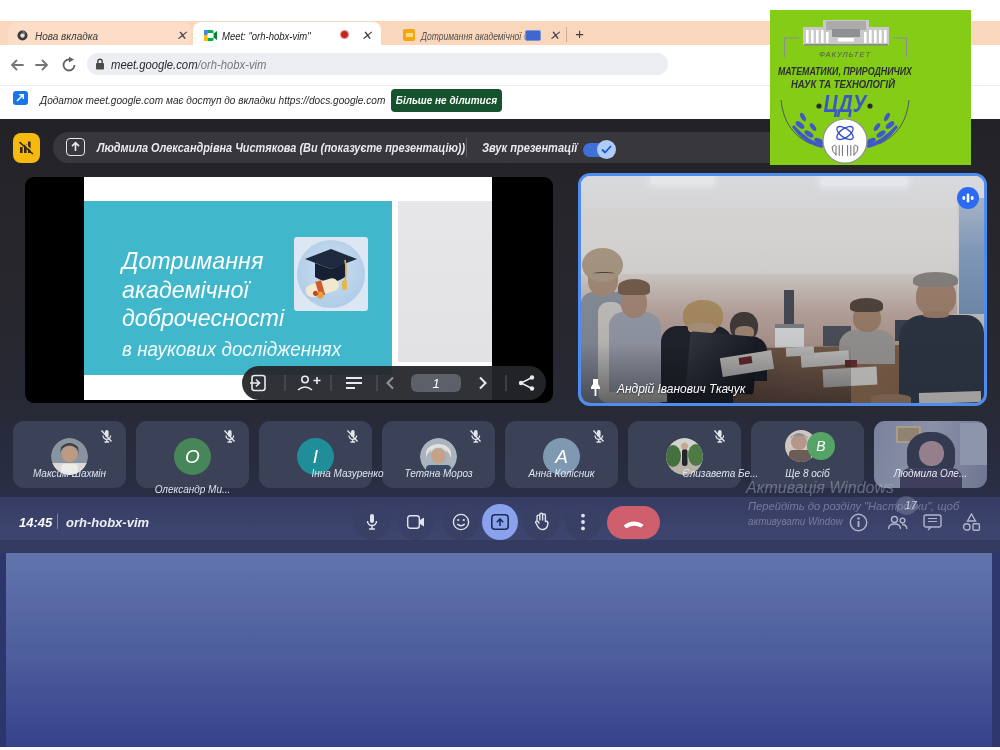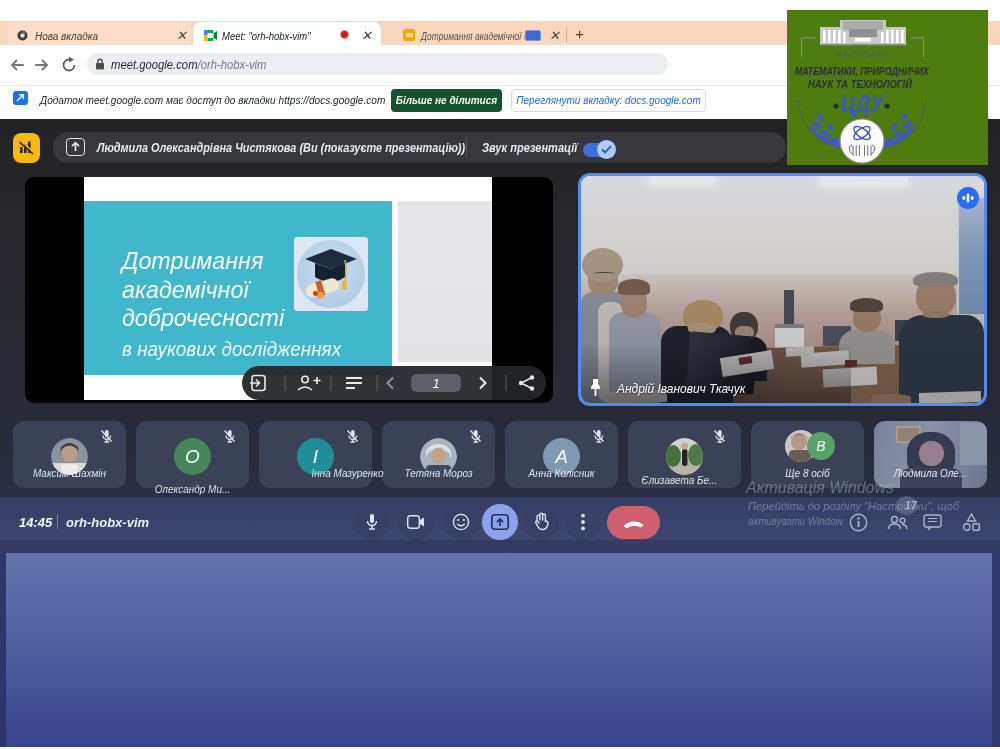--- a/index.html
+++ b/index.html
@@ -60,21 +60,20 @@
     </svg>
   <div class="abs" style="left:111px;top:58px;font-size:12px;color:#27292c;transform:scaleX(0.94);transform-origin:0 0;white-space:nowrap;">meet.google.com<span style="color:#747880;">/orh-hobx-vim</span></div>
 
   <div class="abs" style="left:0;top:85px;width:1000px;height:34px;background:#ffffff;border-top:1px solid #ebebeb;"></div>
   <svg class="abs" style="left:13px;top:91px;" width="15" height="14" viewBox="0 0 15 14">
       <rect x="0" y="0" width="15" height="14" rx="3" fill="#1a73e8"></rect>
       <path d="M4 10 L10 4 M6.2 3.8 H10.3 V7.9" stroke="#fff" stroke-width="1.5" fill="none"></path>
     </svg>
   <div class="abs" style="left:40px;top:94px;font-size:11.5px;color:#28292c;transform:scaleX(0.88);transform-origin:0 0;white-space:nowrap;">Додаток meet.google.com має доступ до вкладки https://docs.google.com</div>
   <div class="abs" style="left:391px;top:89px;width:111px;height:23px;background:#14532d;border-radius:4px;color:#fff;font-size:10px;font-weight:bold;text-align:center;line-height:23px;">Більше не ділитися</div>
-  <div class="abs" style="left:511px;top:89px;width:195px;height:23px;background:#fff;border:1px solid #d8dbdf;border-radius:4px;color:#1d6fe0;font-size:10px;text-align:center;line-height:21px;">Переглянути вкладку: docs.google.com</div>
 
   <div class="abs" style="left:0;top:119px;width:1000px;height:421px;background:linear-gradient(#222226 0px,#252529 50px,#27272d 170px,#272934 280px,#282c3f 345px,#2c3350 421px);"></div>
 
   <div class="abs" style="left:13px;top:133px;width:27px;height:30px;background:#f6b90d;border-radius:8px;"></div>
   <svg class="abs" style="left:19px;top:141px;" width="15" height="14" viewBox="0 0 15 14">
       <g fill="#31271c">
         <rect x="1" y="6" width="2.6" height="6"></rect>
         <rect x="5" y="3" width="2.6" height="9"></rect>
         <rect x="9" y="0.5" width="2.6" height="11.5"></rect>
       </g>
@@ -303,21 +302,21 @@
         <rect x="4" y="20" width="22" height="12" rx="4" fill="#6b5d55"></rect>
       </g>
     </svg>
   <div class="abs" style="left:807px;top:432px;width:28px;height:28px;border-radius:50%;background:#55a366;color:#fff;font-size:14px;text-align:center;line-height:28px;">B</div>
 
   <div class="pname" style="left:13px;">Максим Шахмін</div>
   <div class="pname" style="left:136px;margin-top:16px;">Олександр Ми...</div>
   <div class="pname" style="left:259px;margin-left:32px;">Інна Мазуренко</div>
   <div class="pname" style="left:382px;">Тетяна Мороз</div>
   <div class="pname" style="left:505px;">Анна Колісник</div>
-  <div class="pname" style="left:623px;margin-top:7px;">Єлизавета Бе...</div>
+  <div class="pname" style="left:664px;">Єлизавета Бе...</div>
   <div class="pname" style="left:751px;">Ще 8 осіб</div>
   <div class="pname" style="left:874px;color:#e8ecf5;">Людмила Оле...</div>
 
   <style>.moff{position:absolute;top:429px;}</style>
   <svg class="moff" style="left:100px;" width="13" height="14" viewBox="0 0 13 14">
       <g stroke="#e3e6ec" fill="none">
         <rect x="5" y="1" width="3.6" height="7" rx="1.8" fill="#e3e6ec" stroke="none"></rect>
         <path d="M3 6.5 a3.8 3.8 0 0 0 7.6 0" stroke-width="1.3"></path>
         <path d="M6.8 10.3 V13 M4.5 13 h4.6" stroke-width="1.3"></path>
         <path d="M1.5 1.5 L11.5 12.5" stroke-width="1.4"></path>
@@ -445,21 +444,21 @@
         <rect x="11" y="10.8" width="6.4" height="6.4" rx="1"></rect>
       </g>
     </svg>
 
   <div class="abs" style="left:0;top:540px;width:1000px;height:13px;background:#333b61;"></div>
   <div class="abs" style="left:0;top:553px;width:1000px;height:194px;background:linear-gradient(#6274ad,#4c5c9c 55%,#36428b);"></div>
   <div class="abs" style="left:0;top:553px;width:6px;height:194px;background:#2c366b;"></div>
   <div class="abs" style="left:992px;top:553px;width:8px;height:194px;background:#2e386e;"></div>
   <div class="abs" style="left:0;top:747px;width:1000px;height:3px;background:#fbfbfb;"></div>
 
-  <div class="abs" style="left:787px;top:10px;width:201px;height:155px;background:#4d7c0f;">
+  <div class="abs" style="left:770px;top:10px;width:201px;height:155px;background:#84cc16;">
     <svg width="201" height="155" viewBox="0 0 201 155">
 
       <g fill="#c9c9c9">
         <rect x="33" y="17" width="86" height="18"></rect>
         <rect x="53" y="10" width="46" height="8"></rect>
       </g>
       <rect x="56" y="11" width="40" height="9" fill="#ababab"></rect>
       <rect x="62" y="19" width="28" height="8" fill="#909094"></rect>
       <g fill="#ffffff">
         <rect x="36" y="20" width="2.6" height="13"></rect>

